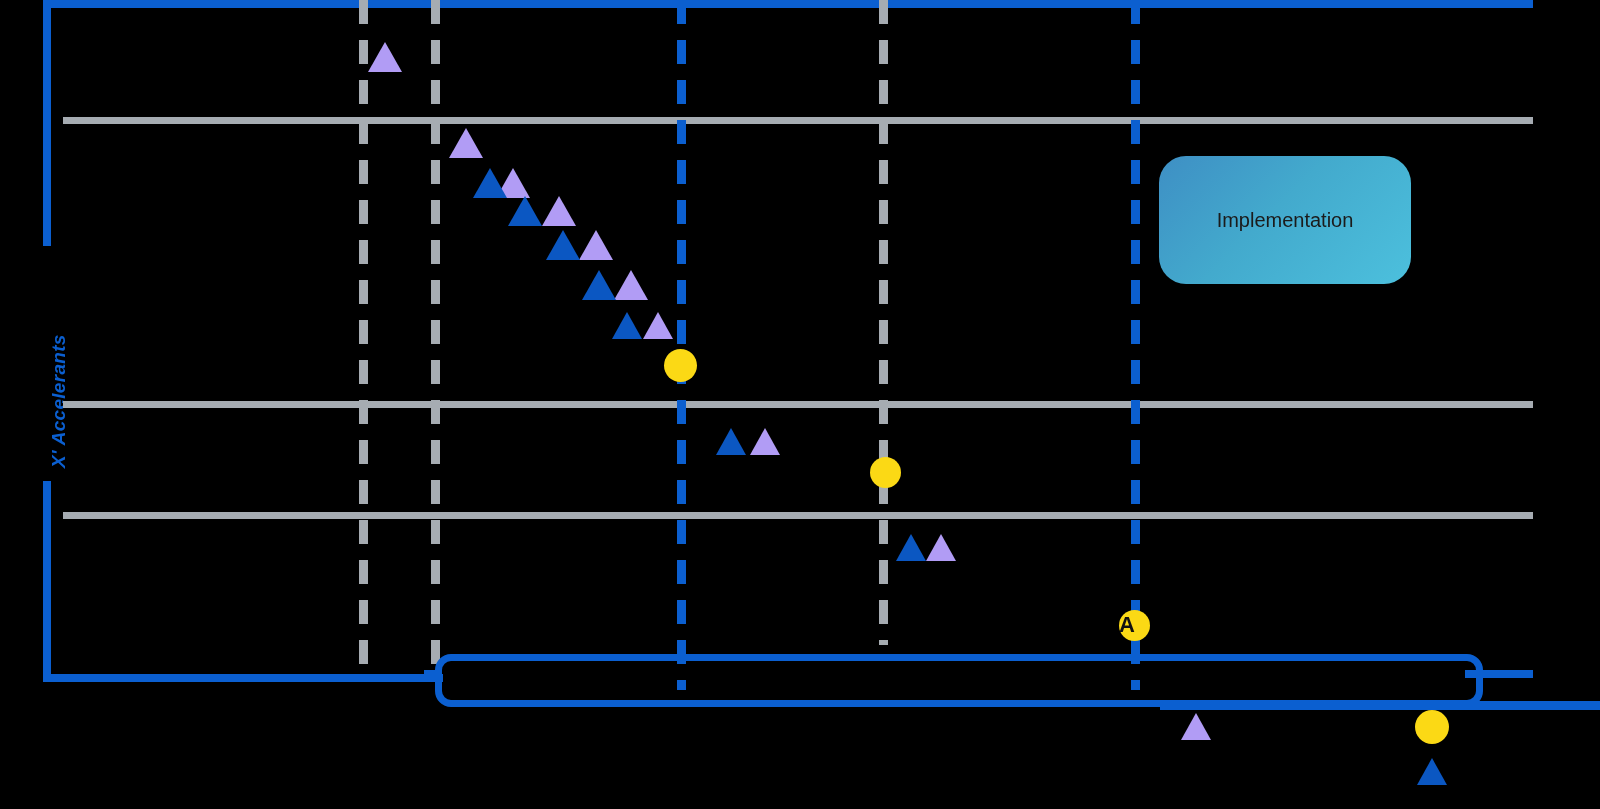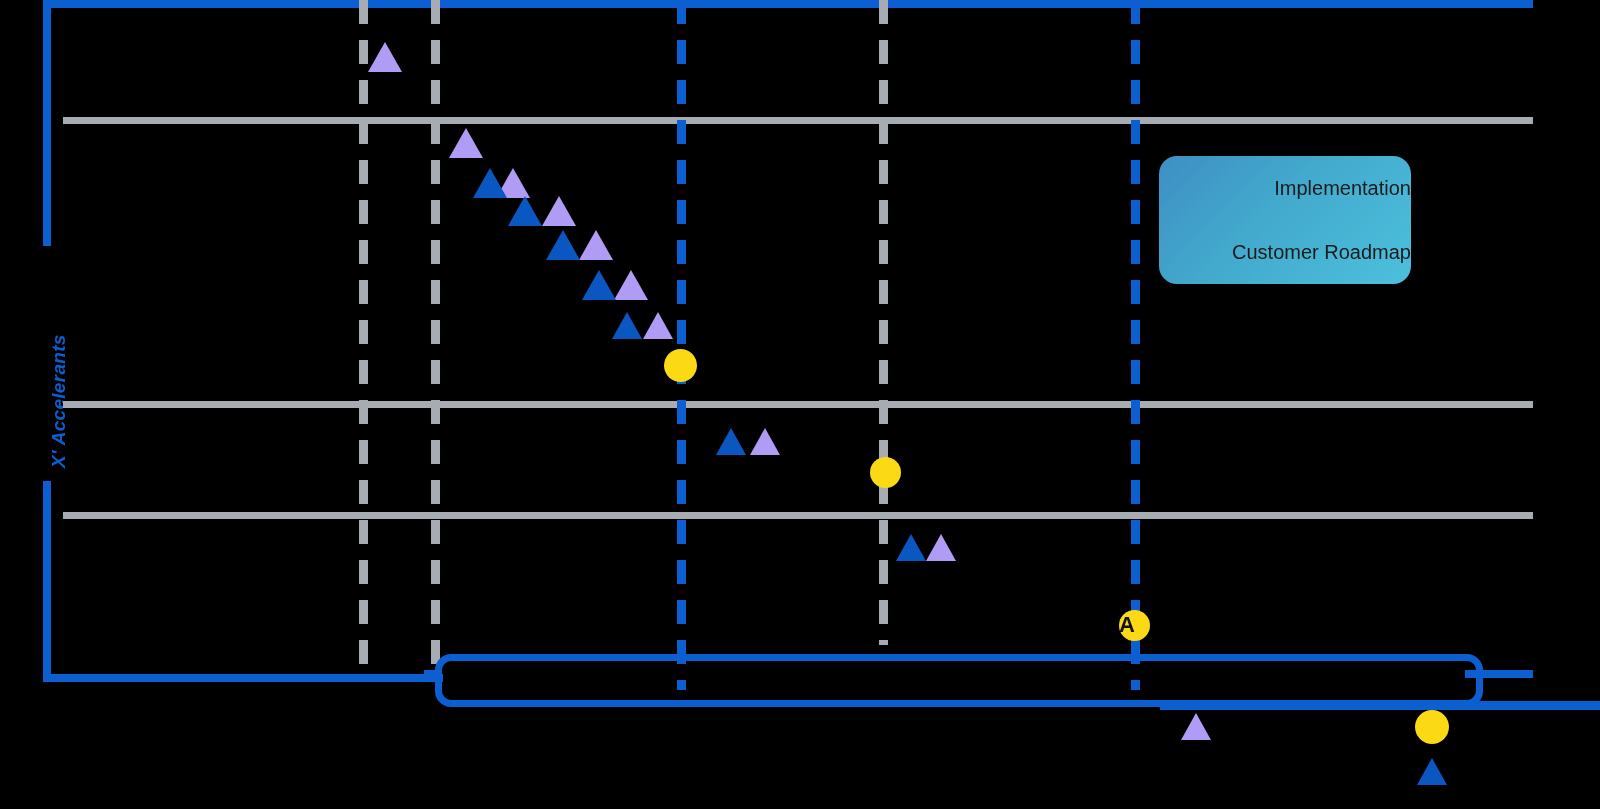--- a/index.html
+++ b/index.html
@@ -16,24 +16,24 @@
   .tri.blue{border-bottom:30px solid #0b57c2;}
   .tri.purple{border-bottom:30px solid #b19cf5;}
   .tri.small.blue{border-left:15px solid transparent;border-right:15px solid transparent;border-bottom:27px solid #0b57c2;}
   .tri.small.purple{border-left:15px solid transparent;border-right:15px solid transparent;border-bottom:27px solid #b19cf5;}
 
   .dot{position:absolute;border-radius:50%;background:#fbd915;}
 
   .ylabel{position:absolute;color:#0b5fd0;font-weight:bold;font-size:19px;font-style:italic;
           transform:rotate(-90deg);transform-origin:left top;white-space:nowrap;letter-spacing:.3px;}
 
-  .callout{position:absolute;border-radius:18px;
+  .callout{position:absolute;border-radius:27px;
            background:linear-gradient(135deg,#3e8fc4 0%,#43aacd 45%,#4cc0dd 100%);
            color:#1b1b1b;font-size:20px;text-align:center;
-           display:flex;flex-direction:column;align-items:flex-end;justify-content:center;line-height:1.75;gap:29px;}
+           display:flex;flex-direction:column;align-items:center;justify-content:center;line-height:1.75;gap:29px;}
 
   .bottom-bar{position:absolute;border:7px solid #0b5fd0;border-radius:16px;background:transparent;}
   .bar-stub{position:absolute;background:#0b5fd0;height:7px;}
   .bar-label{position:absolute;color:#0a0a0a;font-size:15px;white-space:nowrap;}
 
   .legend-strip{position:absolute;background:#0b5fd0;height:9px;}
   .legend-strip-label{position:absolute;color:#07254f;font-size:14px;white-space:nowrap;}
 
   .cursor{position:absolute;color:#111;font-size:22px;font-weight:bold;line-height:1;}
 </style>
@@ -83,21 +83,20 @@
   <div class="tri blue small" style="left:896px;top:534px;"></div>
 
   <div class="dot" style="left:664px;top:349px;width:33px;height:33px;"></div>
   <div class="dot" style="left:870px;top:457px;width:31px;height:31px;"></div>
   <div class="dot" style="left:1119px;top:610px;width:31px;height:31px;"></div>
 
   <div class="cursor" style="left:1119px;top:614px;">A</div>
 
   <div class="callout" style="left:1159px;top:156px;width:252px;height:128px;">
     <div>Implementation</div>
-    <div>Customer Roadmap</div>
   </div>
 
   <div class="bottom-bar" style="left:435px;top:654px;width:1034px;height:39px;"></div>
   <div class="bar-stub" style="left:424px;top:670px;width:18px;"></div>
   <div class="bar-label" style="left:1265px;top:676px;"></div>
 
   <div class="legend-strip" style="left:1160px;top:701px;width:440px;"></div>
   <div class="legend-strip-label" style="left:1290px;top:686px;"></div>
 
   <div class="tri purple small" style="left:1181px;top:713px;"></div>

